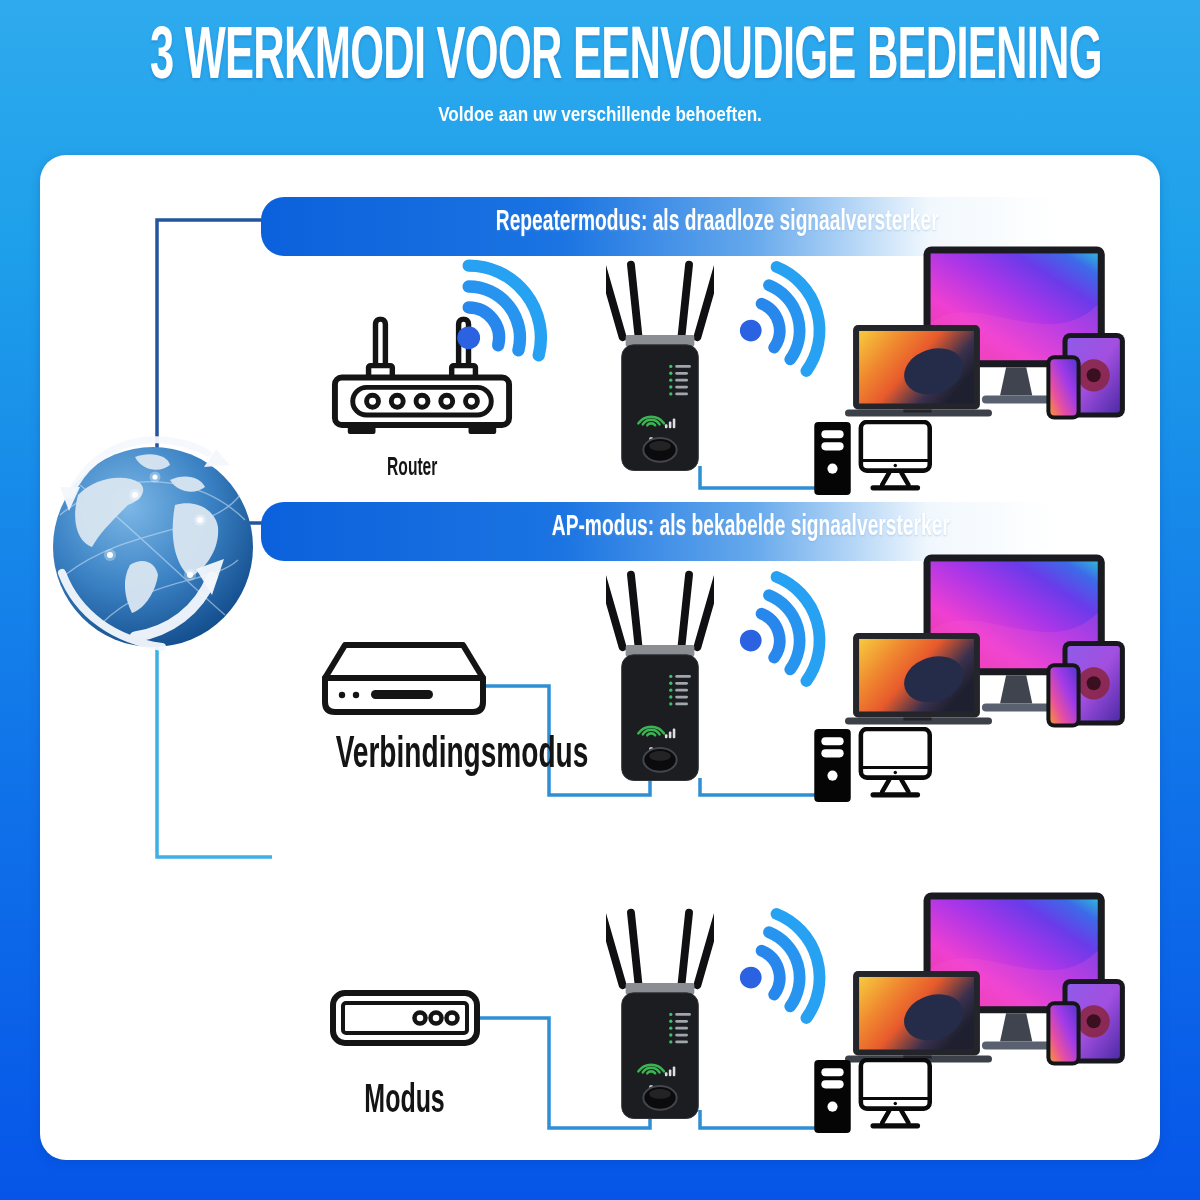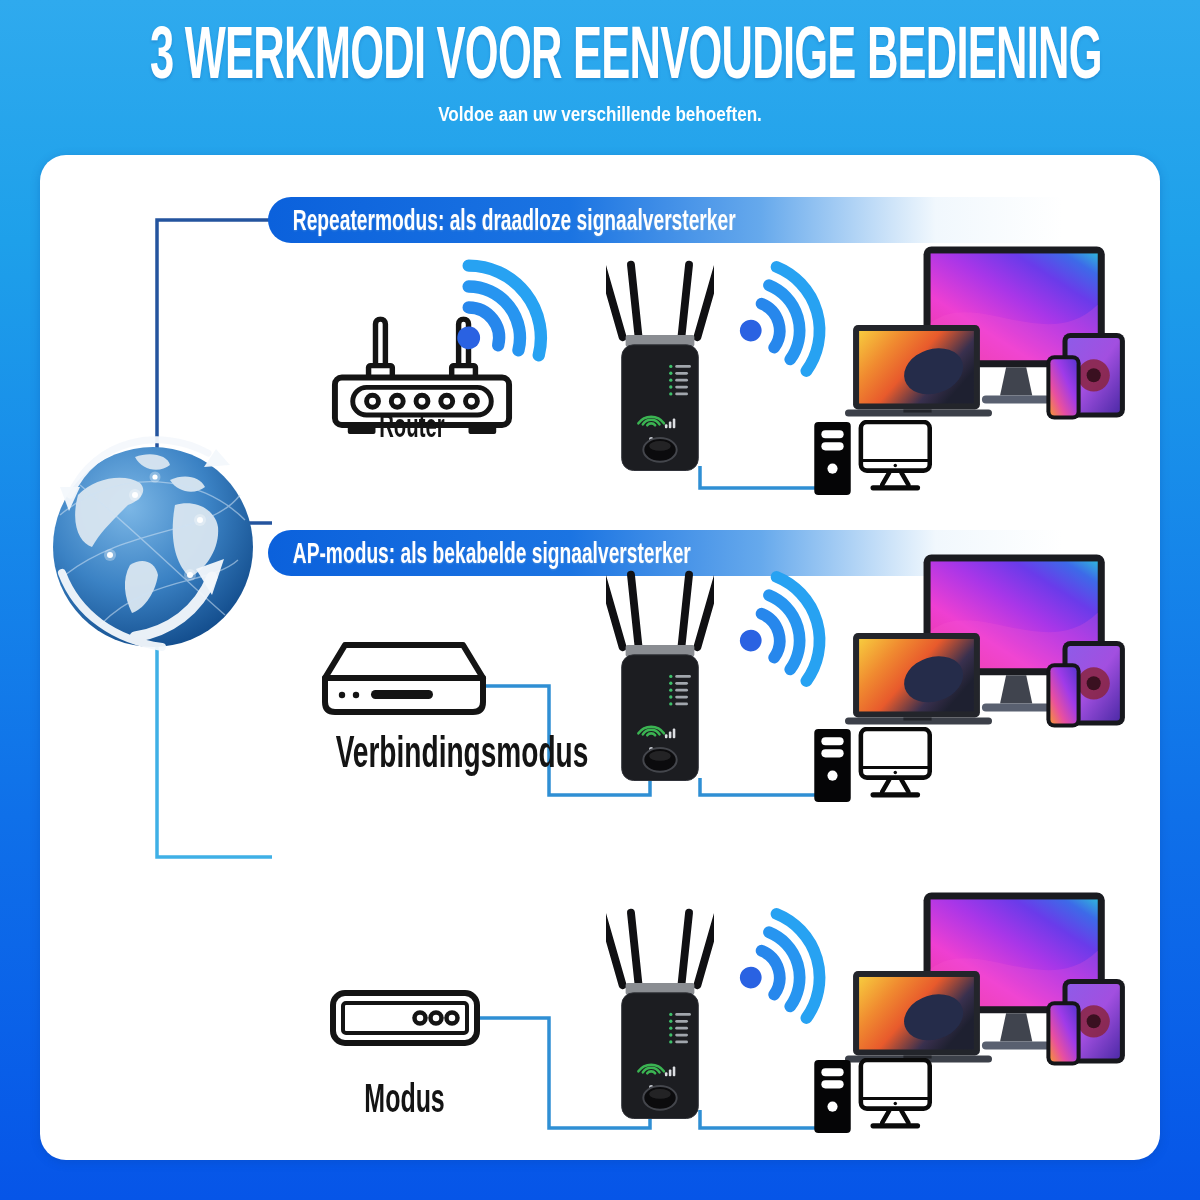--- a/index.html
+++ b/index.html
@@ -23,22 +23,23 @@
   
   .card{
     position:absolute;left:40px;top:155px;width:1120px;height:1005px;
     background:#ffffff;border-radius:26px;box-shadow:0 2px 10px rgba(8,60,150,.25);
   }
   .wires{position:absolute;left:0;top:0;width:1200px;height:1200px;pointer-events:none;}
   .cmp{position:absolute;}
   .cmp svg{width:100%;height:100%;display:block;overflow:visible;}
   
   .banner{
-    position:absolute;left:268px;width:795px;height:46px;border-radius:23px 0 0 23px;
+    position:absolute;left:261px;width:795px;height:59px;border-radius:23px 0 0 23px;
     background:linear-gradient(90deg,#0B61DC 0%,#1B74E2 38%,#66A9EC 62%,rgba(224,239,251,.45) 84%,rgba(255,255,255,0) 100%);
+    text-align:right;
   }
   .banner-text{
     display:inline-block;color:#fff;font-weight:700;font-size:24px;line-height:46px;
     padding-left:31px;white-space:nowrap;transform:scale(.8,1.22);transform-origin:left center;
     text-shadow:0 1px 2px rgba(120,170,220,.45);
   }
   .dev-label{position:absolute;text-align:center;color:#141414;font-weight:700;}
   .dev-label span{display:inline-block;transform:scale(.78,1.25);white-space:nowrap;}
   .hiddefs{position:absolute;width:0;height:0;overflow:hidden;}
 </style>
@@ -272,21 +273,21 @@
   </div>
 
   <div class="banner" style="top:197px;">
     <span class="banner-text">Repeatermodus: als draadloze signaalversterker</span>
   </div>
   <div class="cmp" style="left:328px;top:316px;width:188px;height:119px;">
     <svg viewBox="0 0 190 120">
         <use href="#sym-router" xlink:href="#sym-router"></use>
       </svg>
   </div>
-  <div class="dev-label" style="left:322px;top:411px;width:180px;font-size:26px;">
+  <div class="dev-label" style="left:322px;top:455px;width:180px;font-size:20px;">
     <span>Router</span>
   </div>
   <div class="cmp" style="left:446px;top:250px;width:100px;height:133px;transform:rotate(-38deg);">
     <svg viewBox="0 0 105 140">
         <use href="#sym-wifi" xlink:href="#sym-wifi"></use>
       </svg>
   </div>
   <div class="cmp" style="left:606px;top:246px;width:108px;height:232px;">
     <svg viewBox="0 0 110 235">
         <use href="#sym-repeater" xlink:href="#sym-repeater"></use>
@@ -301,21 +302,21 @@
     <svg viewBox="0 0 290 180">
         <use href="#sym-cluster" xlink:href="#sym-cluster"></use>
       </svg>
   </div>
   <div class="cmp" style="left:808px;top:420px;width:127px;height:79px;">
     <svg viewBox="0 0 125 78">
         <use href="#sym-tower" xlink:href="#sym-tower"></use>
       </svg>
   </div>
 
-  <div class="banner" style="top:502px;margin-top:28px;">
+  <div class="banner" style="top:502px;">
     <span class="banner-text">AP-modus: als bekabelde signaalversterker</span>
   </div>
   <div class="cmp" style="left:315px;top:640px;width:178px;height:78px;">
     <svg viewBox="0 0 178 78">
         <use href="#sym-modem" xlink:href="#sym-modem"></use>
       </svg>
   </div>
   <div class="dev-label" style="left:300px;top:731px;width:250px;font-size:36px;">
     <span>Verbindingsmodus</span>
   </div>

